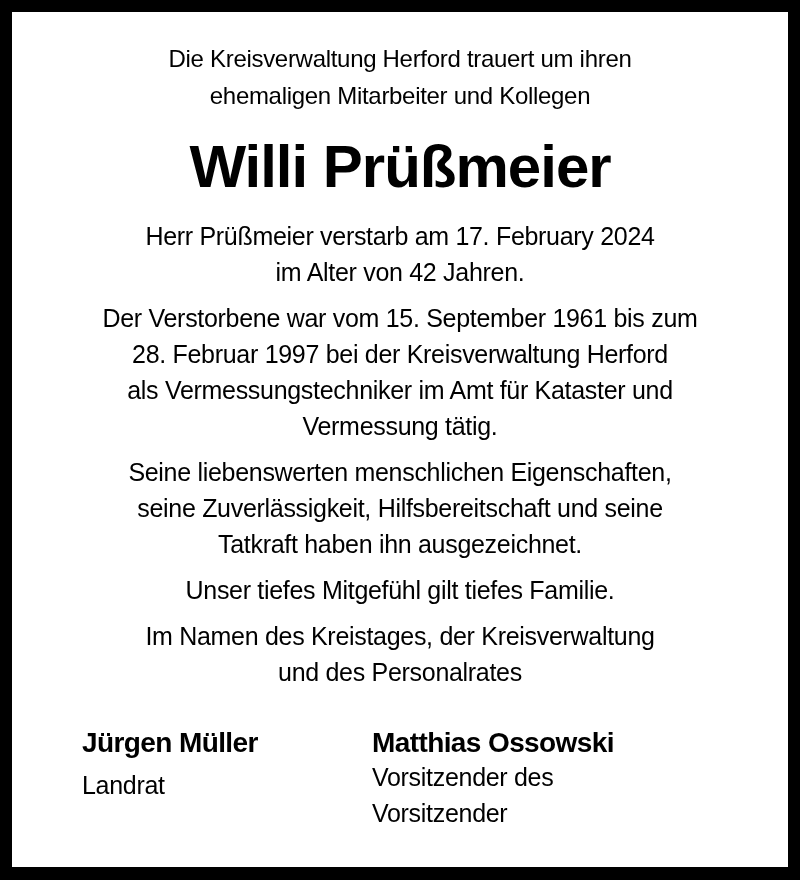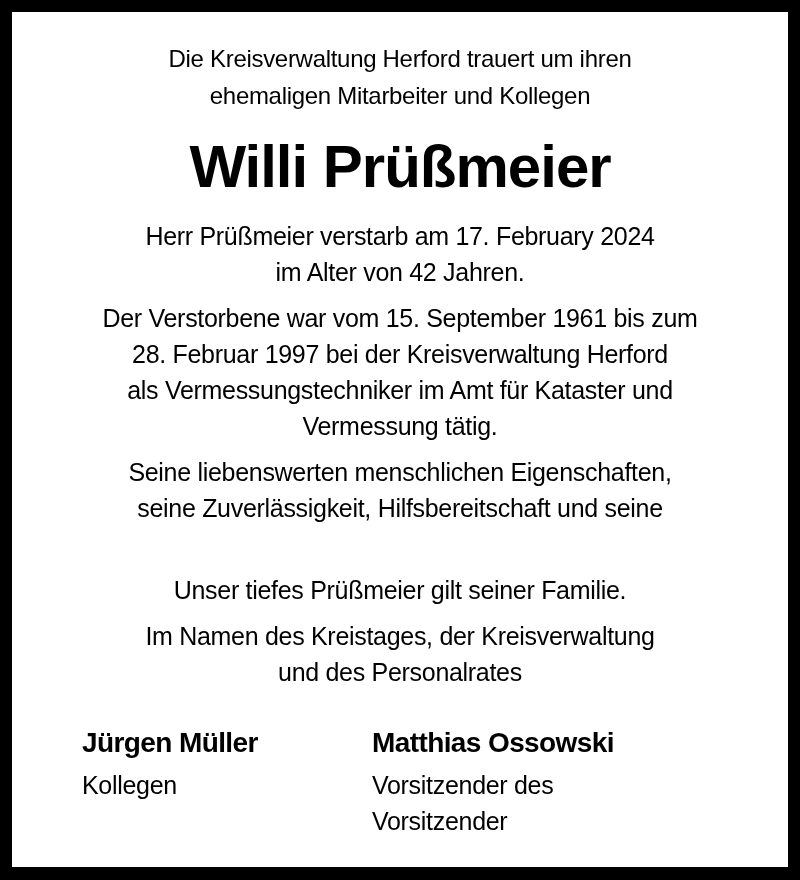--- a/index.html
+++ b/index.html
@@ -30,29 +30,30 @@
   <div class="line body" style="top:210px">Herr Prüßmeier verstarb am 17. February 2024</div>
   <div class="line body" style="top:246px">im Alter von 42 Jahren.</div>
 
   <div class="line body" style="top:292px">Der Verstorbene war vom 15. September 1961 bis zum</div>
   <div class="line body" style="top:328px">28. Februar 1997 bei der Kreisverwaltung Herford</div>
   <div class="line body" style="top:364px">als Vermessungstechniker im Amt für Kataster und</div>
   <div class="line body" style="top:400px">Vermessung tätig.</div>
 
   <div class="line body" style="top:446px">Seine liebenswerten menschlichen Eigenschaften,</div>
   <div class="line body" style="top:482px">seine Zuverlässigkeit, Hilfsbereitschaft und seine</div>
+  <div class="line body" style="top:518px">Tatkraft haben ihn ausgezeichnet.</div>
 
-  <div class="line body" style="top:564px">Unser tiefes Prüßmeier gilt seiner Familie.</div>
+  <div class="line body" style="top:564px">Unser tiefes Mitgefühl gilt tiefes Familie.</div>
 
   <div class="line body" style="top:610px">Im Namen des Kreistages, der Kreisverwaltung</div>
   <div class="line body" style="top:646px">und des Personalrates</div>
 
   <div class="sig" style="left:70px; width:260px; top:715px">
     <div class="sig-name">Jürgen Müller</div>
-    <div class="sig-role" style="margin-top:8px">Kollegen</div>
+    <div class="sig-role" style="margin-top:8px">Landrat</div>
   </div>
 
   <div class="sig" style="left:360px; width:340px; top:715px">
     <div class="sig-name">Matthias Ossowski</div>
-    <div class="sig-role" style="margin-top:8px">Vorsitzender des</div>
+    <div class="sig-role" style="margin-top:0">Vorsitzender des</div>
     <div class="sig-role">Vorsitzender</div>
   </div>
 </div>
 
 </body></html>

